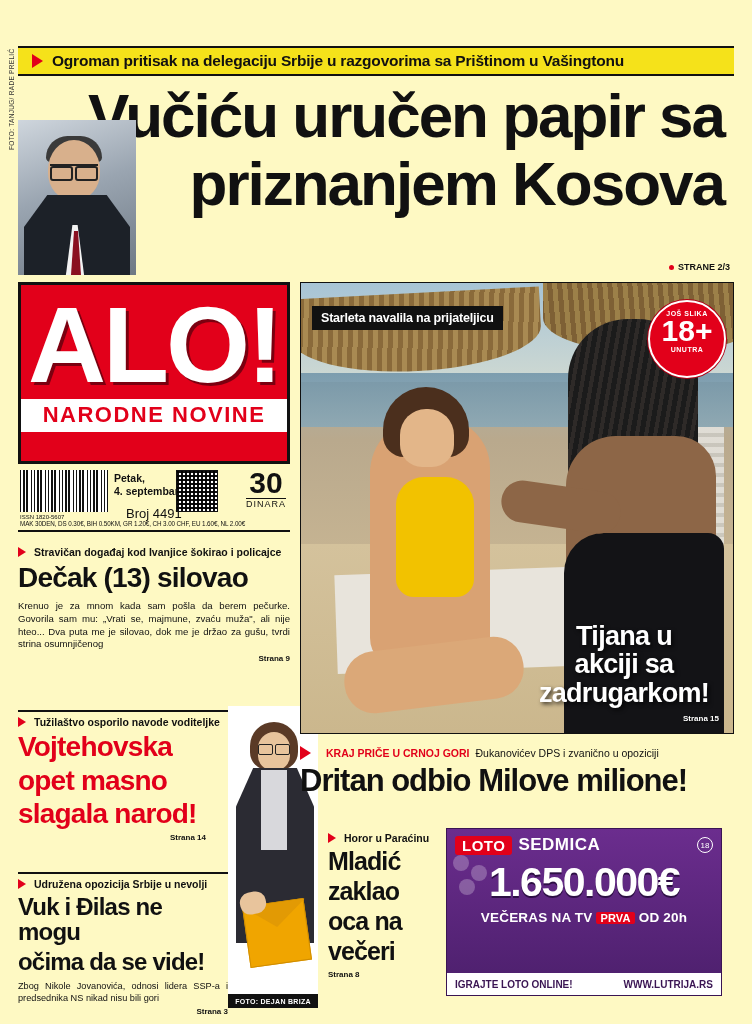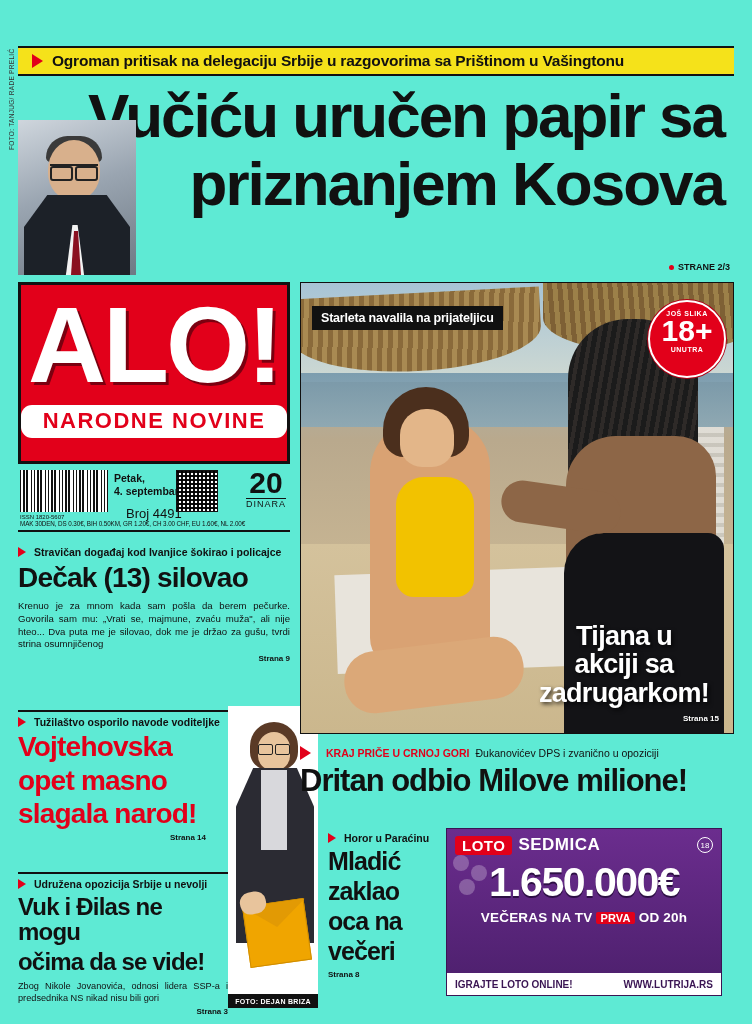--- a/index.html
+++ b/index.html
@@ -5,21 +5,21 @@
   * { box-sizing: border-box; margin: 0; padding: 0; }
   html, body {
     width: 752px; height: 1024px;
     background: #ffffff;
     font-family: "Liberation Sans", sans-serif;
     overflow: hidden;
   }
   .page {
     position: relative;
     width: 752px; height: 1024px;
-    background: #5eead4;
+    background: #fef9c3;
   }
 
   
   .top-banner {
     position: absolute;
     left: 18px; top: 46px;
     width: 716px; height: 30px;
     background: #f5e21a;
     border-top: 2px solid #111;
     border-bottom: 2px solid #111;
@@ -158,29 +158,28 @@
     font-weight: bold;
     font-size: 108px;
     line-height: 1;
     color: #ffffff;
     text-align: center;
     letter-spacing: -3px;
     margin-top: 6px;
     text-shadow: 3px 3px 0 #7b0010;
   }
   .masthead .sub {
-    margin-top: 6px;
+    margin-top: 0;
     background: #ffffff;
     color: #e2001a;
     font-weight: bold;
     font-size: 22px;
     text-align: center;
     letter-spacing: 1.5px;
     padding: 3px 0 4px 0;
-    border-radius: 11px;
   }
 
   
   .infostrip {
     position: absolute;
     left: 18px; top: 466px;
     width: 272px; height: 66px;
     border-bottom: 2px solid #111;
   }
   .barcode {
@@ -702,21 +701,21 @@
   <div class="infostrip">
     <div class="barcode"></div>
     <div class="issn">ISSN 1820-5607</div>
     <div class="dateblock">
       <div>Petak,</div>
       <div>4. septembar 2020.</div>
     </div>
     <div class="broj">Broj 4491</div>
     <div class="qr"></div>
     <div class="price">
-      <div class="num">20</div>
+      <div class="num">30</div>
       <span class="cur">DINARA</span>
     </div>
     <div class="prices-small">MAK 30DEN, DS 0.30€, BIH 0.50KM, GR 1.20€, CH 3.00 CHF, EU 1.60€, NL 2.00€</div>
   </div>
 
   <div class="story1">
     <div class="kicker">
       <span class="arrow-red"></span>
       <span>Stravičan događaj kod Ivanjice šokirao i policajce</span>
     </div>

